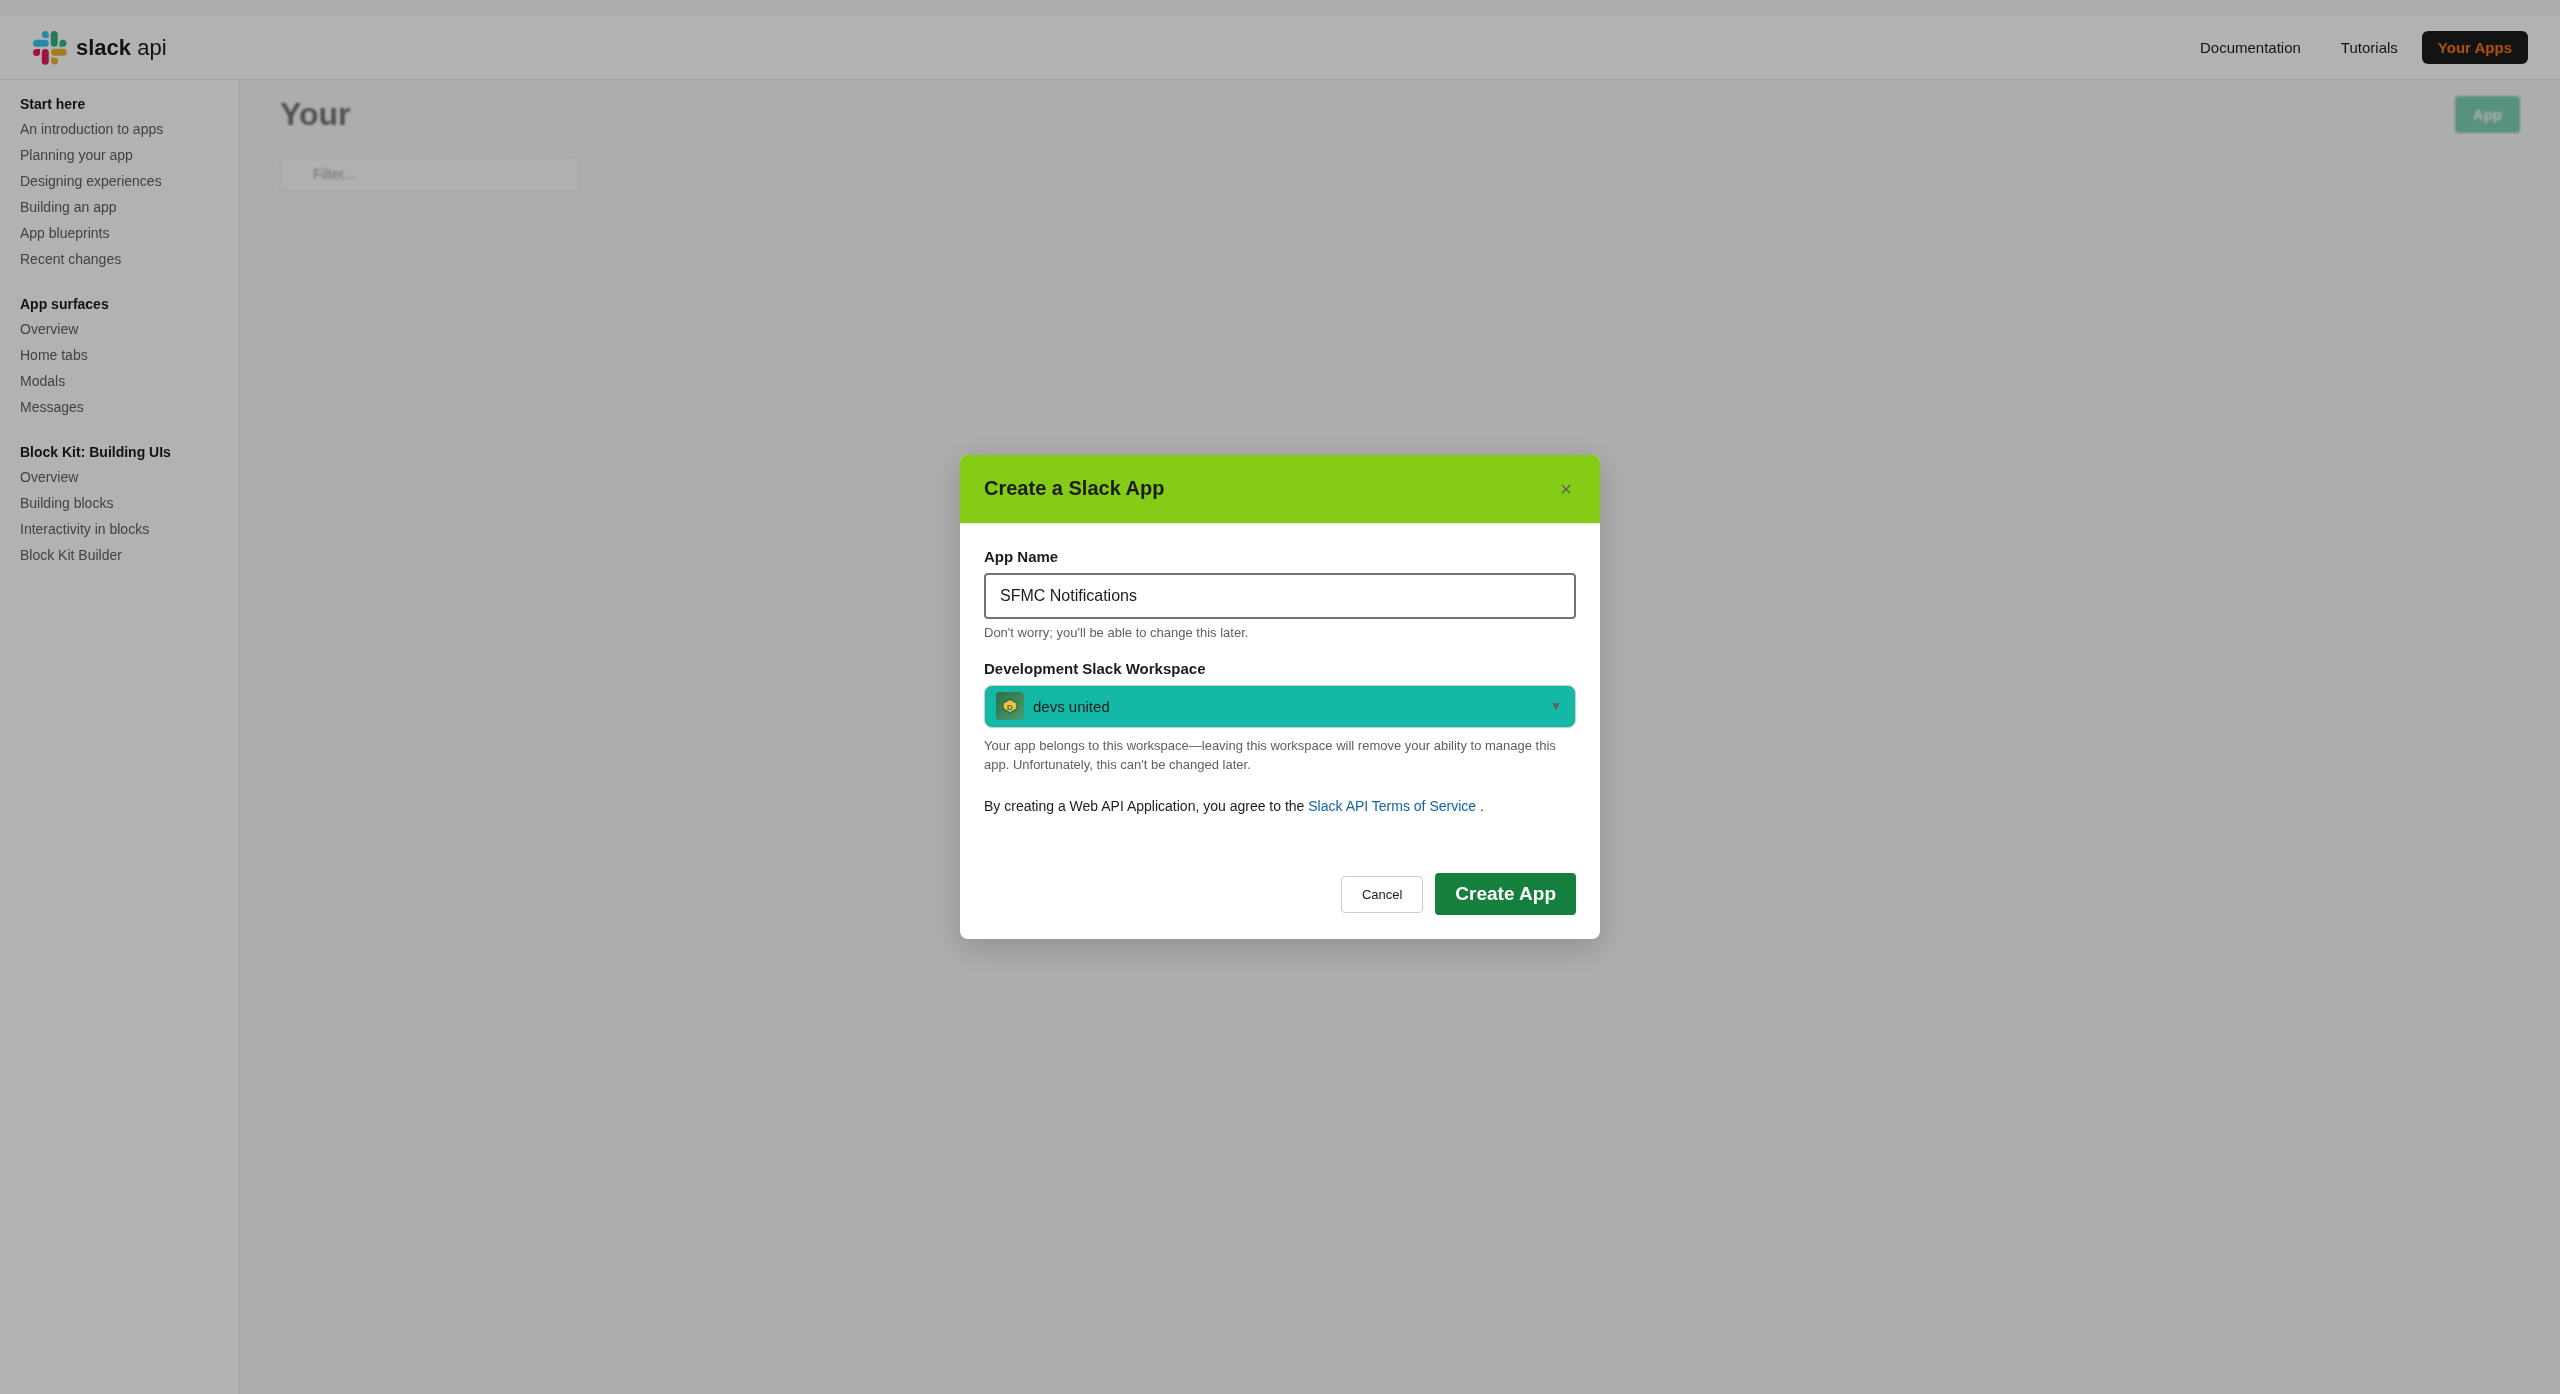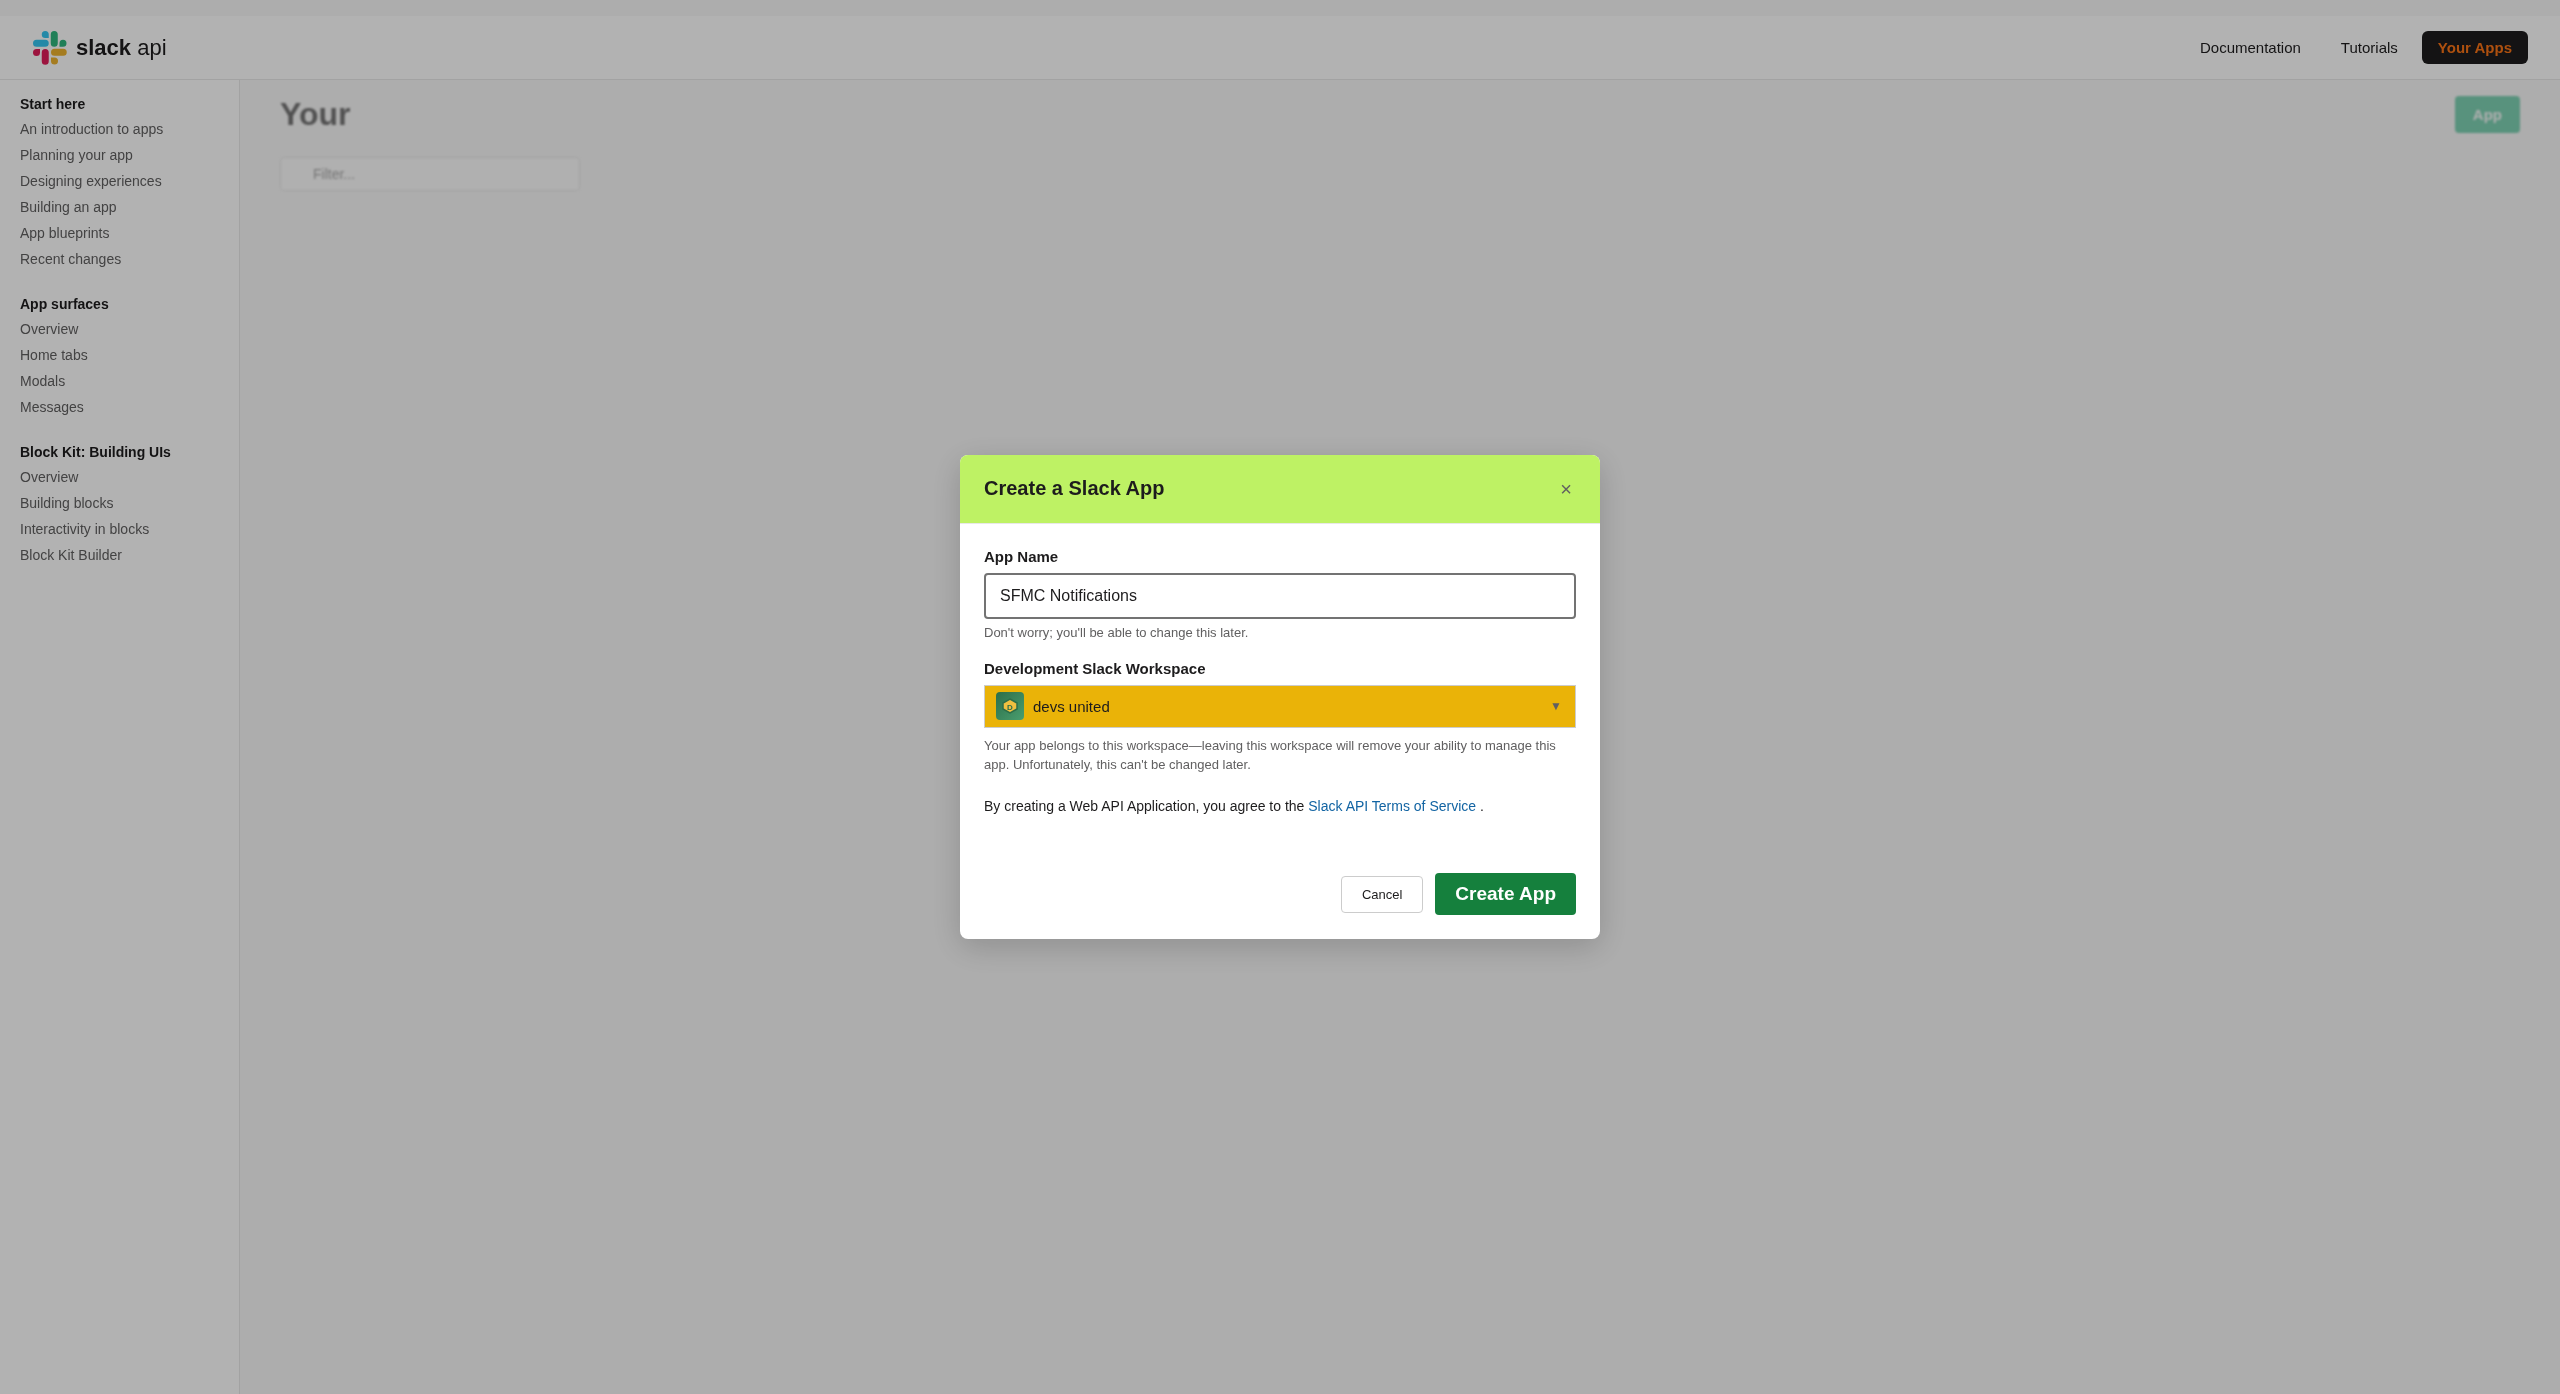--- a/index.html
+++ b/index.html
@@ -147,21 +147,21 @@
     }
     .modal {
       background: #fff;
       border-radius: 8px;
       width: 640px;
       max-width: 95vw;
       box-shadow: 0 8px 32px rgba(0,0,0,0.18);
       overflow: hidden;
     }
     .modal-header {
-      background: #bef264;
+      background: #84cc16;
       padding: 20px 24px;
       display: flex;
       align-items: center;
       justify-content: space-between;
       border-bottom: 1px solid #e8e8e8;
     }
     .modal-title {
       font-size: 20px;
       font-weight: 700;
       color: #1d1c1d;
@@ -202,25 +202,25 @@
       color: #616061;
       margin-top: 6px;
     }
     .select-wrapper {
       position: relative;
     }
     .select-wrapper select {
       width: 100%;
       padding: 12px 64px 12px 48px;
       border: 1px solid #ccc;
-      border-radius: 0;
+      border-radius: 8px;
       font-size: 15px;
       color: #1d1c1d;
       appearance: none;
-      background: #eab308;
+      background: #14b8a6;
       cursor: pointer;
       outline: none;
     }
     .select-workspace-icon {
       position: absolute;
       left: 12px;
       top: 50%;
       transform: translateY(-50%);
       width: 28px;
       height: 28px;

